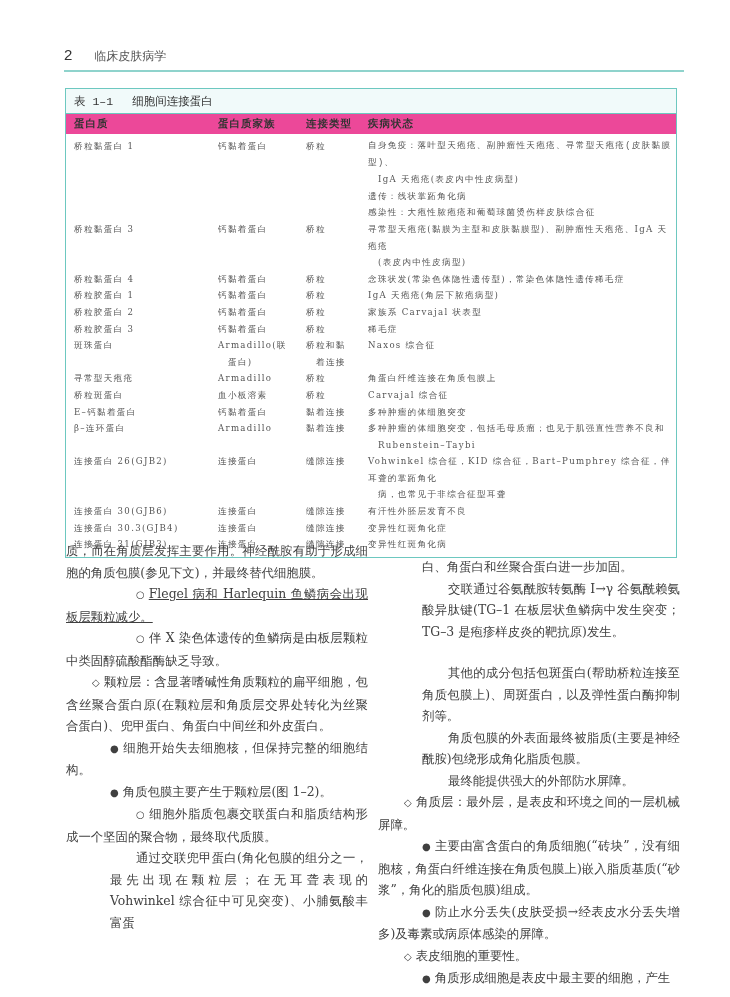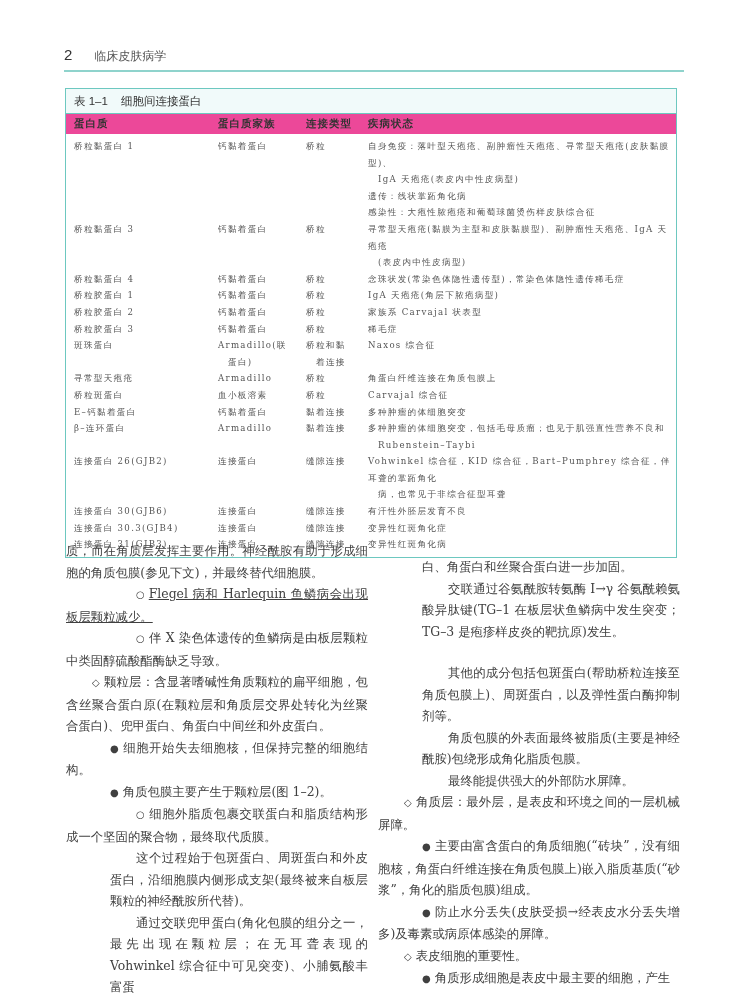--- a/index.html
+++ b/index.html
@@ -10,21 +10,21 @@
                   display: flex; align-items: baseline; }
   .page-number { font-family: "Liberation Sans", sans-serif; font-size: 15px; color: #333; margin-right: 14px; }
   .book-title { font-family: "Liberation Sans", sans-serif; font-size: 12px; color: #555; margin-left: 8px; }
   .head-rule { position: absolute; left: 64px; top: 70px; width: 620px; height: 2px; background: #8fd3cc; }
 
   .table-box { position: absolute; left: 65px; top: 88px; width: 610px; border: 1.5px solid #6dc8c0;
                background: #fff; }
   .table-caption { height: 24px; line-height: 24px; background: #f1fafa; padding-left: 8px;
                    font-family: "Liberation Sans", sans-serif; font-size: 11.5px; color: #333;
                    border-bottom: 1px solid #6dc8c0; }
-  .table-caption .num { margin-right: 10px; }
+  .table-caption .num { margin-right: 16px; font-family: Liberation Mono, monospace; }
   table { border-collapse: collapse; width: 100%; table-layout: fixed; }
   thead tr { background: #ec4899; }
   th { text-align: left; font-family: "Liberation Sans", sans-serif; font-size: 10.5px; font-weight: bold;
        color: #333; height: 20px; padding: 0 0 0 8px; letter-spacing: 1px; }
   td { vertical-align: top; font-size: 8.6px; color: #555; line-height: 16.6px; padding: 0 0 0 8px;
        letter-spacing: 1.3px; }
   col.c1 { width: 144px; } col.c2 { width: 88px; } col.c3 { width: 62px; } col.c4 { width: auto; }
   td .sub { display: block; padding-left: 10px; }
   tbody tr:first-child td { padding-top: 4px; }
   tbody tr:last-child td { padding-bottom: 4px; }
@@ -64,21 +64,21 @@
         <th>连接类型</th>
         <th>疾病状态</th>
       </tr>
     </thead>
     <tbody id="table-body">
         <tr>
           <td>桥粒黏蛋白 1</td>
           <td>钙黏着蛋白</td>
           <td>桥粒</td>
           <td>
-            <span style="display: block;">自身免疫：落叶型天疱疮、副肿瘤性天疱疮、寻常型天疱疮(皮肤黏膜型)、</span>
+            <span style="display: block; font-family: Liberation Mono, monospace;">自身免疫：落叶型天疱疮、副肿瘤性天疱疮、寻常型天疱疮(皮肤黏膜型)、</span>
             <span class="sub" style="display: block;">IgA 天疱疮(表皮内中性皮病型)</span>
             <span class="" style="display: block;">遗传：线状掌跖角化病</span>
             <span class="" style="display: block;">感染性：大疱性脓疱疮和葡萄球菌烫伤样皮肤综合征</span>
           </td>
         </tr>
         <tr>
           <td>桥粒黏蛋白 3</td>
           <td>钙黏着蛋白</td>
           <td>桥粒</td>
           <td>
@@ -203,21 +203,20 @@
 </div>
 
 <div class="col-text col-left" id="left-col">
     <p class="para"><span>质，而在角质层发挥主要作用。神经酰胺有助于形成细胞的角质包膜(参见下文)，并最终替代细胞膜。</span></p>
     <p class="para" style="text-indent: 70px; text-decoration: underline;"><span class="marker">○</span><span>Flegel 病和 Harlequin 鱼鳞病会出现板层颗粒减少。</span></p>
     <p class="para" style="text-indent: 70px;"><span class="marker">○</span><span>伴 X 染色体遗传的鱼鳞病是由板层颗粒中类固醇硫酸酯酶缺乏导致。</span></p>
     <p class="para" style="text-indent: 26px;"><span class="marker">◇</span><span>颗粒层：含显著嗜碱性角质颗粒的扁平细胞，包含丝聚合蛋白原(在颗粒层和角质层交界处转化为丝聚合蛋白)、兜甲蛋白、角蛋白中间丝和外皮蛋白。</span></p>
     <p class="para" style="text-indent: 44px;"><span class="marker">●</span><span>细胞开始失去细胞核，但保持完整的细胞结构。</span></p>
     <p class="para" style="text-indent: 44px;"><span class="marker">●</span><span>角质包膜主要产生于颗粒层(图 1–2)。</span></p>
     <p class="para" style="text-indent: 70px;"><span class="marker">○</span><span>细胞外脂质包裹交联蛋白和脂质结构形成一个坚固的聚合物，最终取代质膜。</span></p>
-    <p class="para" style="padding-left: 44px; text-indent: 26px;"><span>这个过程始于包斑蛋白、周斑蛋白和外皮蛋白，沿细胞膜内侧形成支架(最终被来自板层颗粒的神经酰胺所代替)。</span></p>
     <p class="para" style="padding-left: 44px; text-indent: 26px;"><span>通过交联兜甲蛋白(角化包膜的组分之一，最先出现在颗粒层；在无耳聋表现的 Vohwinkel 综合征中可见突变)、小脯氨酸丰富蛋</span></p>
   </div>
 <div class="col-text col-right" id="right-col">
     <p class="para" style="padding-left: 44px; margin-top: 16px;"><span>白、角蛋白和丝聚合蛋白进一步加固。</span></p>
     <p class="para" style="padding-left: 44px; text-indent: 26px;"><span>交联通过谷氨酰胺转氨酶 Ⅰ→γ 谷氨酰赖氨酸异肽键(TG–1 在板层状鱼鳞病中发生突变；TG–3 是疱疹样皮炎的靶抗原)发生。</span></p>
     <p class="para" style="padding-left: 44px; text-indent: 26px; margin-top: 20px;"><span>其他的成分包括包斑蛋白(帮助桥粒连接至角质包膜上)、周斑蛋白，以及弹性蛋白酶抑制剂等。</span></p>
     <p class="para" style="padding-left: 44px; text-indent: 26px;"><span>角质包膜的外表面最终被脂质(主要是神经酰胺)包绕形成角化脂质包膜。</span></p>
     <p class="para" style="padding-left: 44px; text-indent: 26px;"><span>最终能提供强大的外部防水屏障。</span></p>
     <p class="para" style="text-indent: 26px;"><span class="marker">◇</span><span>角质层：最外层，是表皮和环境之间的一层机械屏障。</span></p>
     <p class="para" style="text-indent: 44px;"><span class="marker">●</span><span>主要由富含蛋白的角质细胞(“砖块”，没有细胞核，角蛋白纤维连接在角质包膜上)嵌入脂质基质(“砂浆”，角化的脂质包膜)组成。</span></p>

